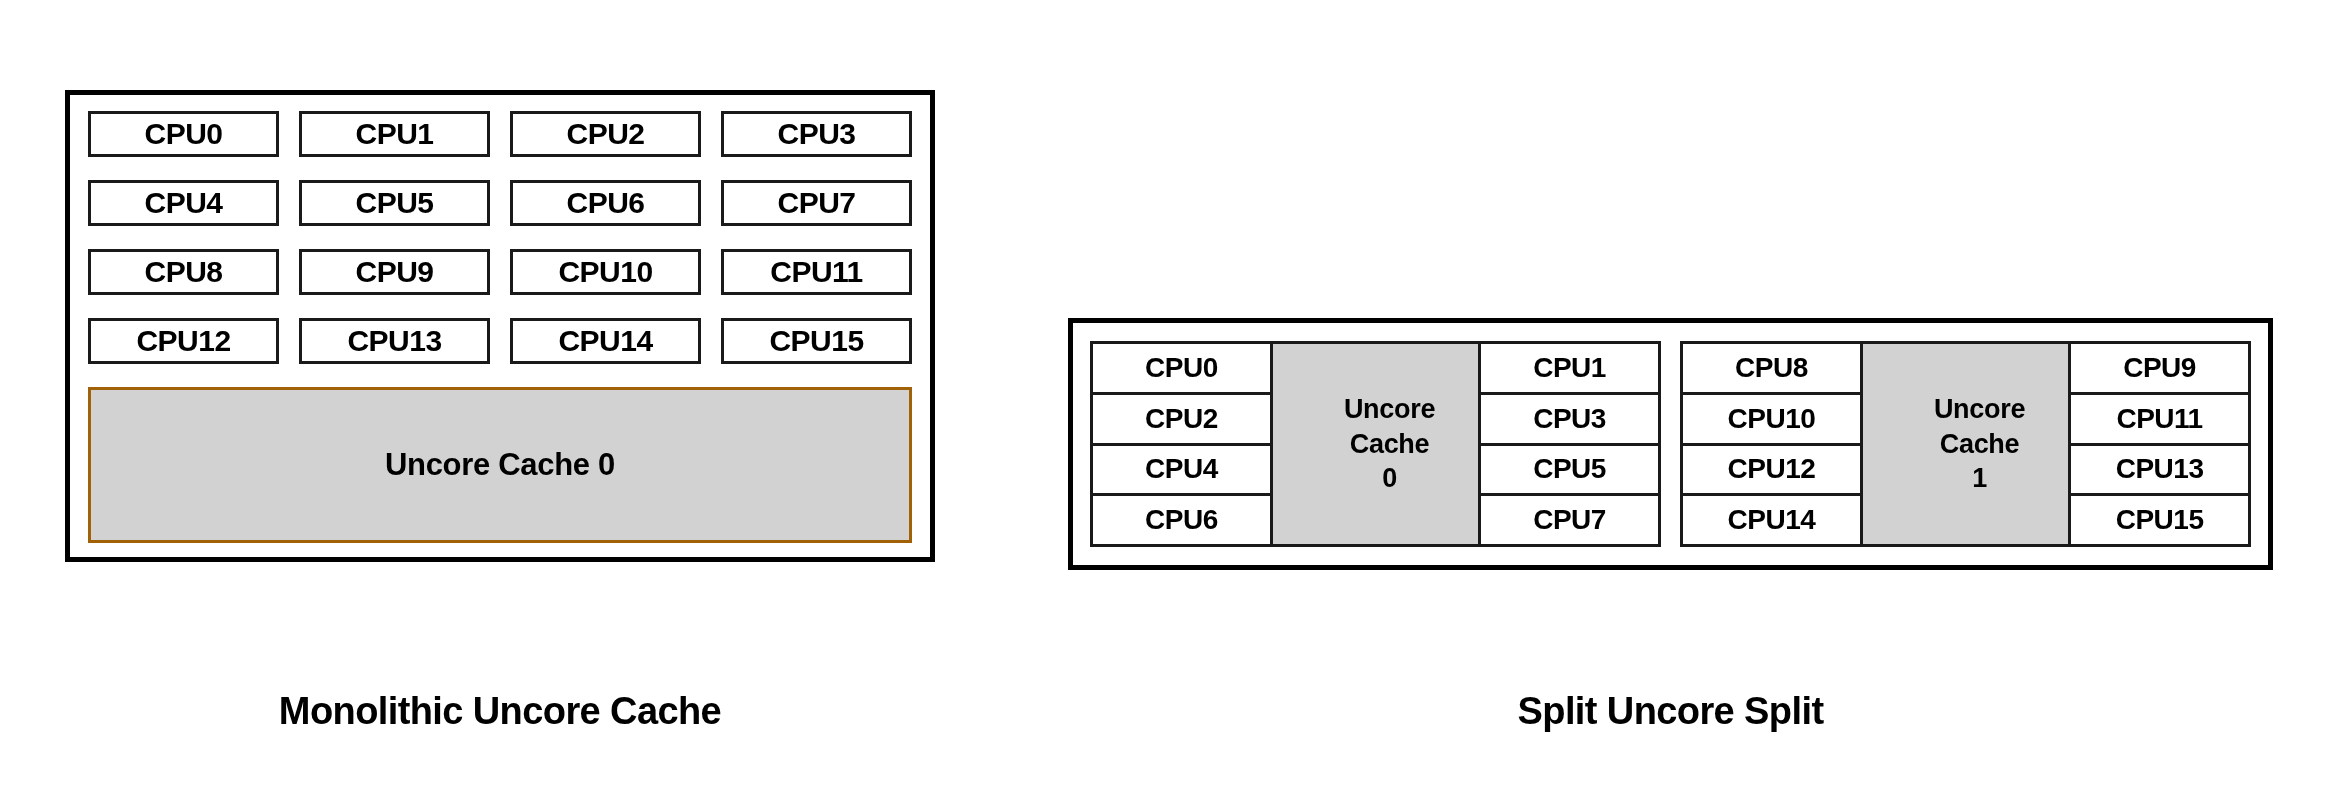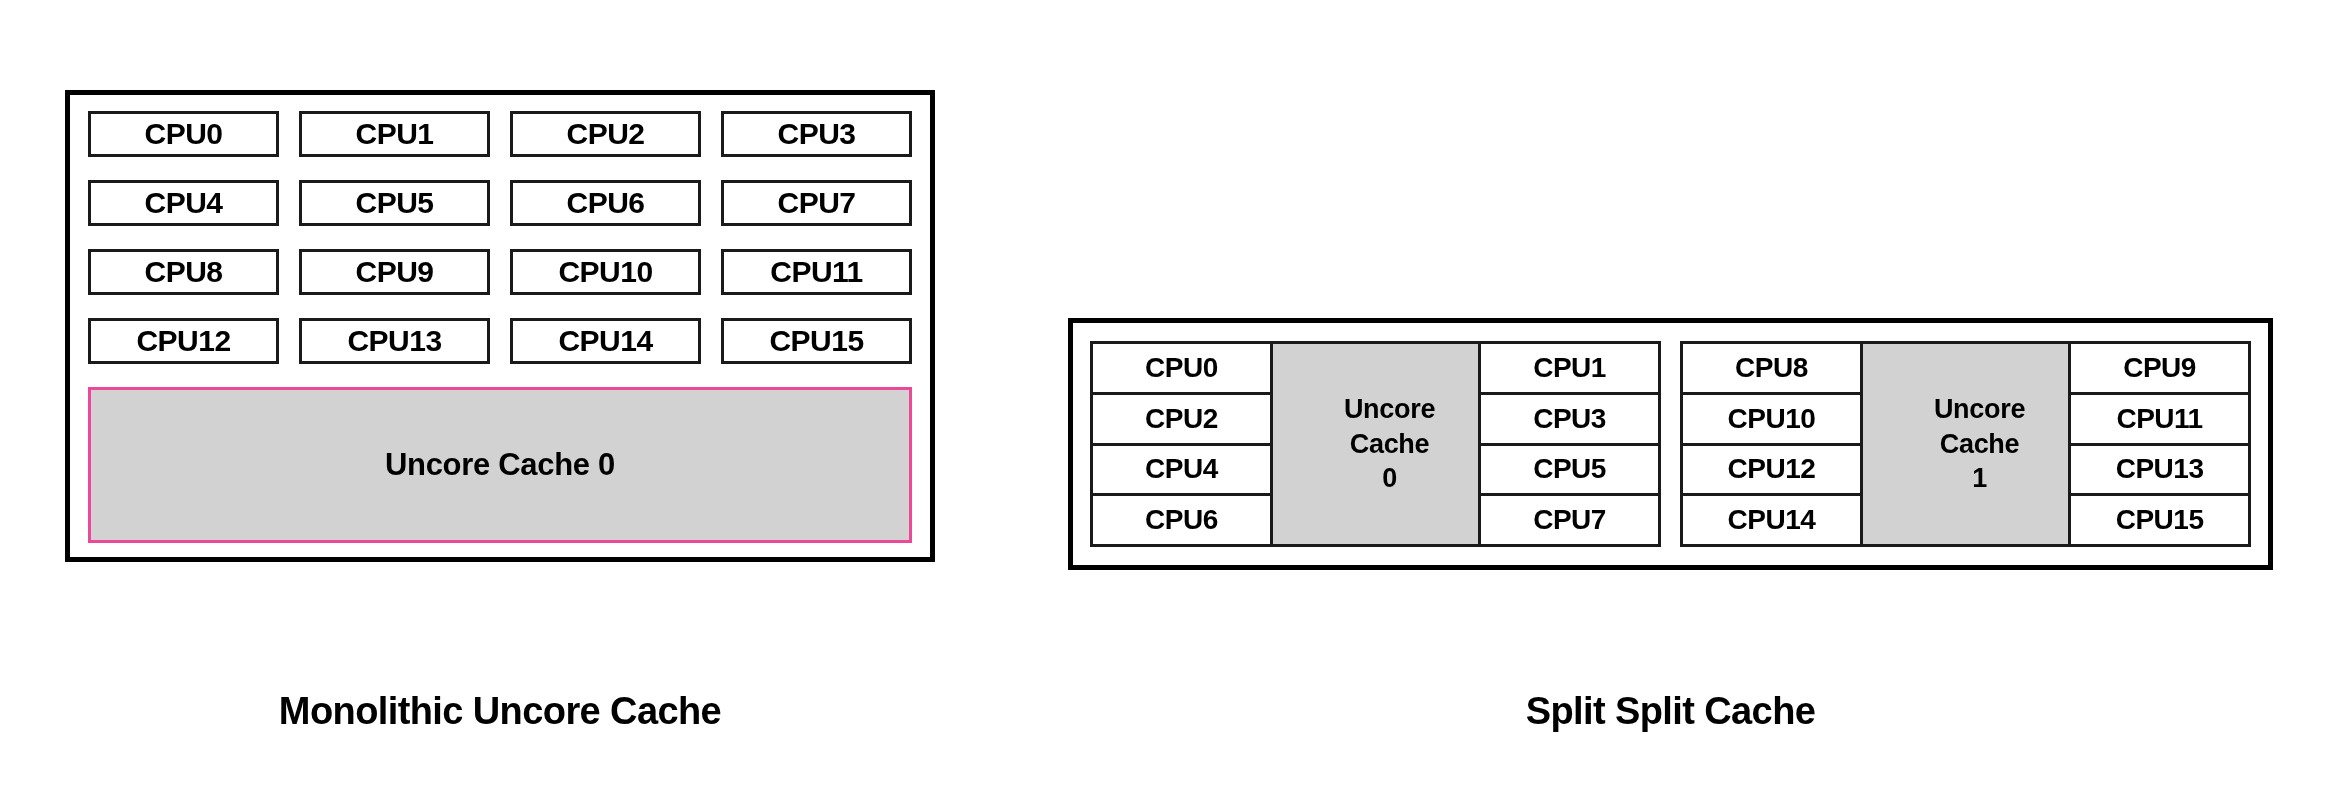--- a/index.html
+++ b/index.html
@@ -50,21 +50,21 @@
     justify-content: center;
     font-size: 30px;
     font-weight: bold;
     letter-spacing: -0.5px;
     color: #000000;
   }
   #mono-uncore-cache-0 {
     margin-top: 22px;
     height: 156px;
     box-sizing: border-box;
-    border: 3px solid #ec4899;
+    border: 3px solid #a16207;
     background: #d2d2d2;
     display: flex;
     align-items: center;
     justify-content: center;
     font-size: 31px;
     font-weight: bold;
     letter-spacing: -0.3px;
     color: #000000;
   }
 
@@ -236,13 +236,13 @@
         <div class="split-cell">CPU9</div>
         <div class="split-cell">CPU11</div>
         <div class="split-cell">CPU13</div>
         <div class="split-cell">CPU15</div>
       </div>
     </div>
 
   </div>
 </div>
 
-<div class="caption" id="caption-split">Split Split Cache</div>
+<div class="caption" id="caption-split">Split Uncore Split</div>
 
 </body></html>

